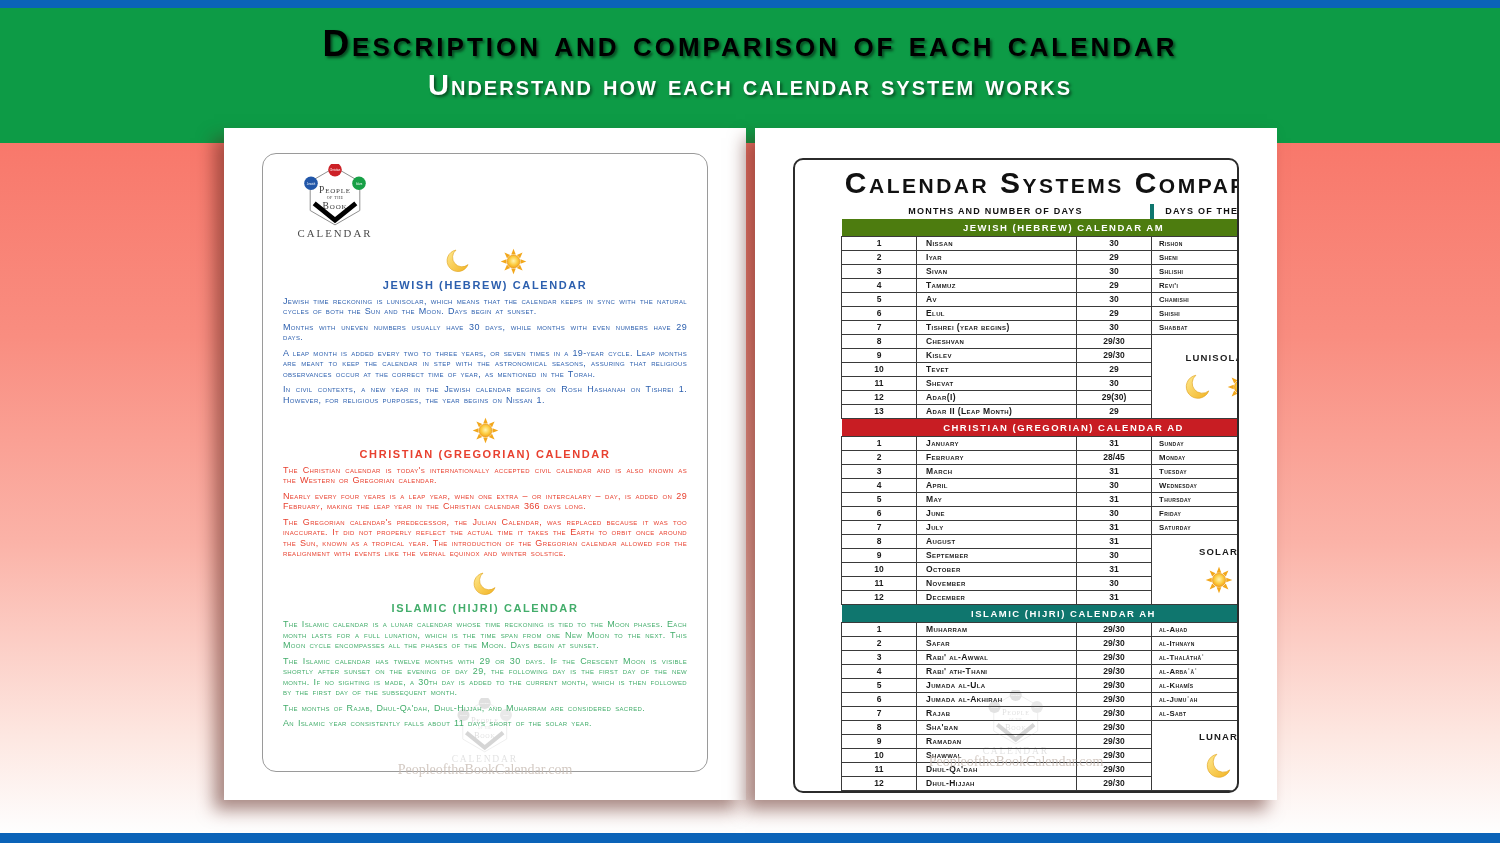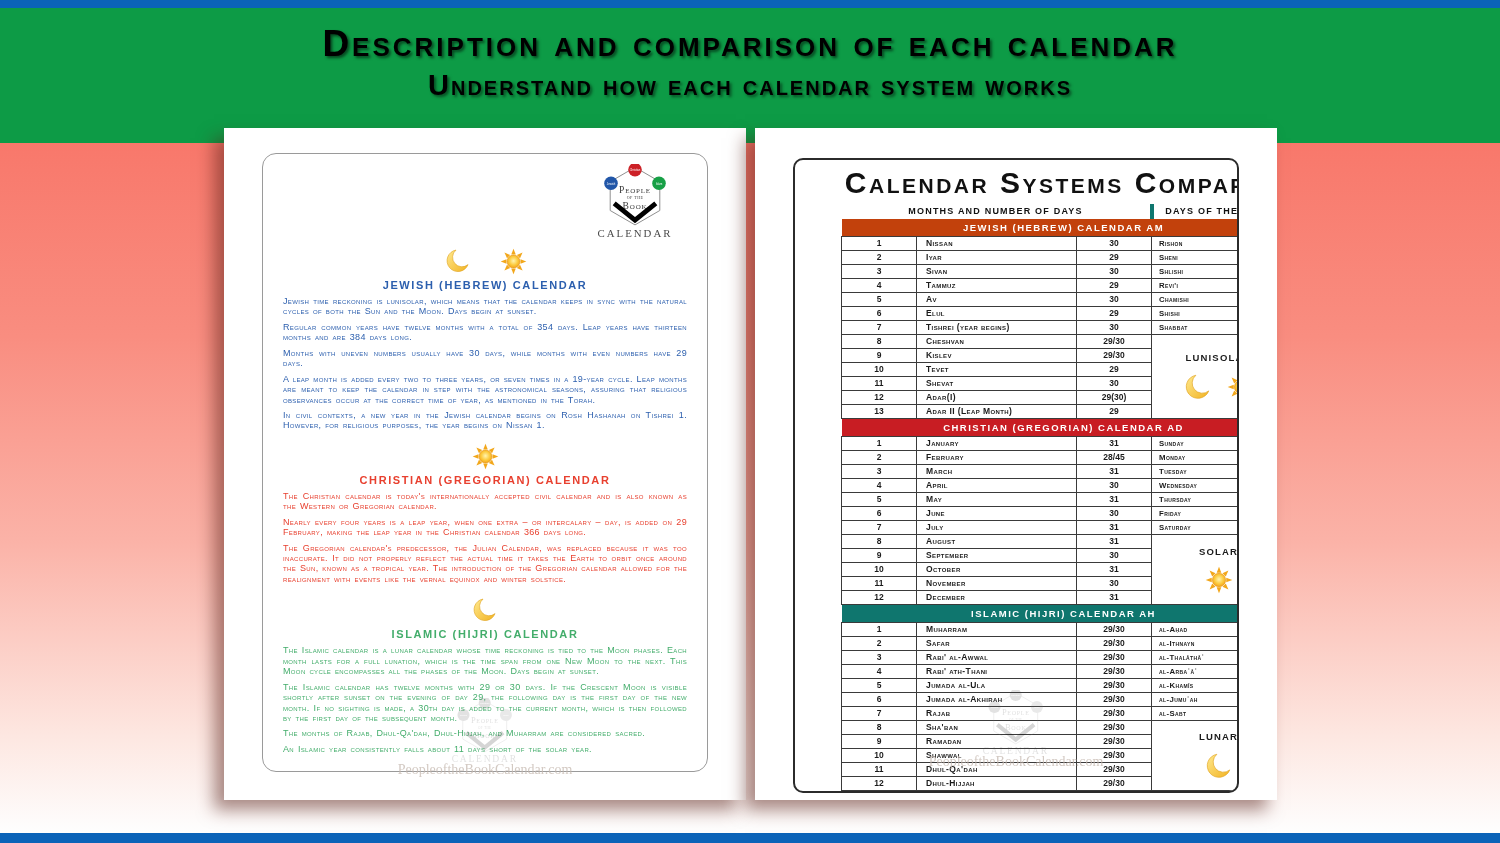--- a/index.html
+++ b/index.html
@@ -18,34 +18,34 @@
   .bg-gradient{
     position:absolute;left:0;top:143px;width:1500px;height:690px;
     background:linear-gradient(180deg,#f8786b 0%,#f98d80 28%,#fbb3a8 58%,#fde7e1 86%,#fefefe 100%);
   }
   .banner-title{
     font-size:37px;font-weight:bold;font-variant:small-caps;letter-spacing:3px;color:#000000;
     text-shadow:2px 2px 3px rgba(0,0,0,0.55);line-height:1.1;
   }
   .banner-subtitle{
     margin-top:5px;font-size:29px;font-weight:bold;font-variant:small-caps;letter-spacing:2px;
-    color:#000000;text-shadow:2px 2px 3px rgba(0,0,0,0.5);line-height:1.1;
+    color:#ffffff;text-shadow:2px 2px 3px rgba(0,0,0,0.5);line-height:1.1;
   }
   
   .page{
     position:absolute;top:128px;width:522px;height:672px;background:#ffffff;
     box-shadow:-10px 10px 16px rgba(85,30,22,0.5);
   }
   .page-left{left:224px;}
   .page-right{left:755px;}
   
   .inner-box{
     position:absolute;left:38px;top:25px;width:446px;height:619px;box-sizing:border-box;
     border:1.5px solid #9a9a9a;border-radius:14px;padding:8px 20px 10px;
-    display:flex;flex-direction:column;align-items:flex-end;
+    display:flex;flex-direction:column;align-items:flex-start;
   }
   .logo-block{margin-top:2px;text-align:center;}
   .cal-section{width:100%;margin-top:12px;text-align:center;}
   .cal-section:first-of-type{margin-top:6px;}
   .icon-row{display:flex;justify-content:center;align-items:center;gap:28px;margin-bottom:4px;}
   .sec-title{
     margin:4px 0 2px;font-size:11px;font-weight:bold;letter-spacing:1.6px;text-transform:uppercase;
   }
   .sec-par{
     margin:5px 0 0;font-size:9px;line-height:1.16;letter-spacing:0.35px;word-spacing:1px;
@@ -167,21 +167,20 @@
           <div class="icon-row">
             <svg width="28" height="28" viewBox="0 0 24 24" class="icon-inline">
               <use href="#moon" xlink:href="#moon"></use>
             </svg>
             <svg width="27" height="27" viewBox="0 0 24 24" class="icon-inline">
               <use href="#sun" xlink:href="#sun"></use>
             </svg>
           </div>
           <h3 class="sec-title">Jewish (Hebrew) Calendar</h3>
           <p class="sec-par">Jewish time reckoning is lunisolar, which means that the calendar keeps in sync with the natural cycles of both the Sun and the Moon. Days begin at sunset.</p>
-          <p class="sec-par">Regular common years have twelve months with a total of 354 days. Leap years have thirteen months and are 384 days long.</p>
           <p class="sec-par">Months with uneven numbers usually have 30 days, while months with even numbers have 29 days.</p>
           <p class="sec-par">A leap month is added every two to three years, or seven times in a 19-year cycle. Leap months are meant to keep the calendar in step with the astronomical seasons, assuring that religious observances occur at the correct time of year, as mentioned in the Torah.</p>
           <p class="sec-par">In civil contexts, a new year in the Jewish calendar begins on Rosh Hashanah on Tishrei 1. However, for religious purposes, the year begins on Nissan 1.</p>
         </section>
         <section class="cal-section" style="color: rgb(232, 64, 47);">
           <div class="icon-row">
             <svg width="27" height="27" viewBox="0 0 24 24" class="icon-inline">
               <use href="#sun" xlink:href="#sun"></use>
             </svg>
           </div>
@@ -225,21 +224,21 @@
         <tr class="title-row">
           <th colspan="4">Calendar Systems Compared</th>
         </tr>
         <tr class="colhead-row">
           <th colspan="3">Months and Number of Days</th>
           <th class="colhead-week">Days of the Week</th>
         </tr>
       </thead>
       <tbody>
           <tr class="bar-row">
-            <td colspan="4" style="background: #c2410c;">Jewish (Hebrew) Calendar AM</td>
+            <td colspan="4" style="background: #4d7c0f;">Jewish (Hebrew) Calendar AM</td>
           </tr>
           <tr class="data-row">
             <td class="c-num">1</td>
             <td class="c-month">Nissan</td>
             <td class="c-days">30</td>
             <td class="c-week">Rishon</td>
           </tr>
           <tr class="data-row">
             <td class="c-num">2</td>
             <td class="c-month">Iyar</td>

